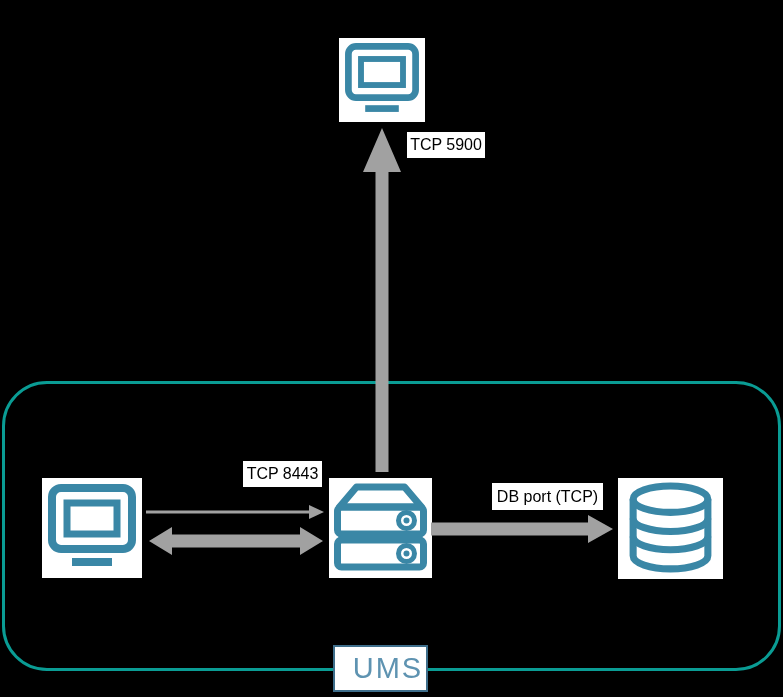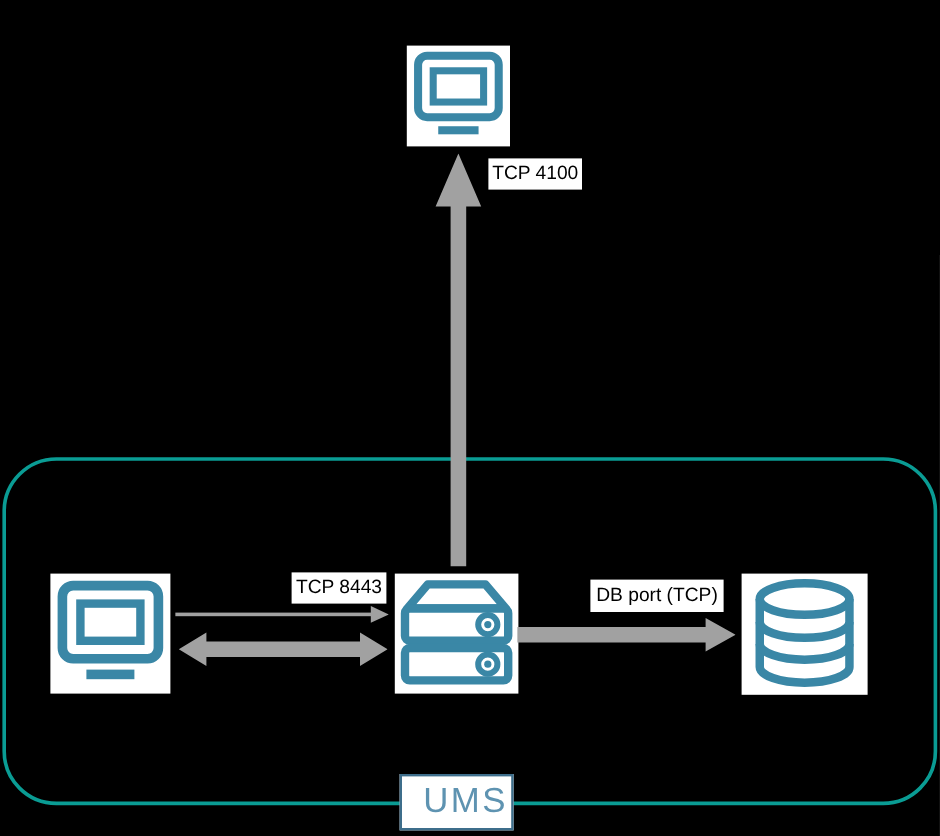--- a/index.html
+++ b/index.html
@@ -39,21 +39,21 @@
   .group-outline{
     position:absolute;
     left:2px;top:381px;width:779px;height:290px;
     border:3px solid var(--group-border);
     border-radius:45px;
   }
   .arrow svg{display:block;}
   .arrow{position:absolute;}
   .device-label{left:322px;top:0;width:121px;height:37px;font-size:18px;}
   .tcp5900-label{left:407px;top:132px;width:78px;height:26px;}
-  .tcp8443-label{left:243px;top:461px;width:79px;height:26px;margin-top:16px;}
+  .tcp8443-label{left:243px;top:461px;width:79px;height:26px;}
   .dbport-label{left:492px;top:483px;width:111px;height:27px;text-align:right;}
   .device-icon{left:339px;top:38px;width:86px;height:84px;}
   .console-icon{left:42px;top:478px;width:100px;height:100px;}
   .server-icon{left:329px;top:478px;width:103px;height:100px;}
   .db-icon{left:618px;top:478px;width:105px;height:101px;}
   .arrow-vnc{left:361px;top:128px;}
   .arrow-thin{left:146px;top:503px;}
   .arrow-thick{left:149px;top:526px;}
   .arrow-db{left:431px;top:514px;}
   .ums-label{
@@ -80,21 +80,21 @@
       <rect x="30" y="80" width="40" height="8" fill="currentColor"></rect>
     </svg>
   </div>
 
   <div class="arrow arrow-vnc">
     <svg width="42" height="344" viewBox="0 0 42 344">
       <polygon points="21,0 40,44 27.5,44 27.5,344 14.5,344 14.5,44 2,44" fill="var(--arrow-gray)"></polygon>
     </svg>
   </div>
   <div class="label-box tcp5900-label">
-    <span>TCP 4100</span>
+    <span>TCP 5900</span>
   </div>
 
   <div class="icon-box console-icon">
     <svg viewBox="0 0 100 100" aria-hidden="true">
       <rect x="10" y="10" width="80" height="61" rx="9" fill="none" stroke="currentColor" stroke-width="8"></rect>
       <rect x="25" y="25" width="50" height="31" fill="none" stroke="currentColor" stroke-width="7"></rect>
       <rect x="30" y="80" width="40" height="8" fill="currentColor"></rect>
     </svg>
   </div>
 

